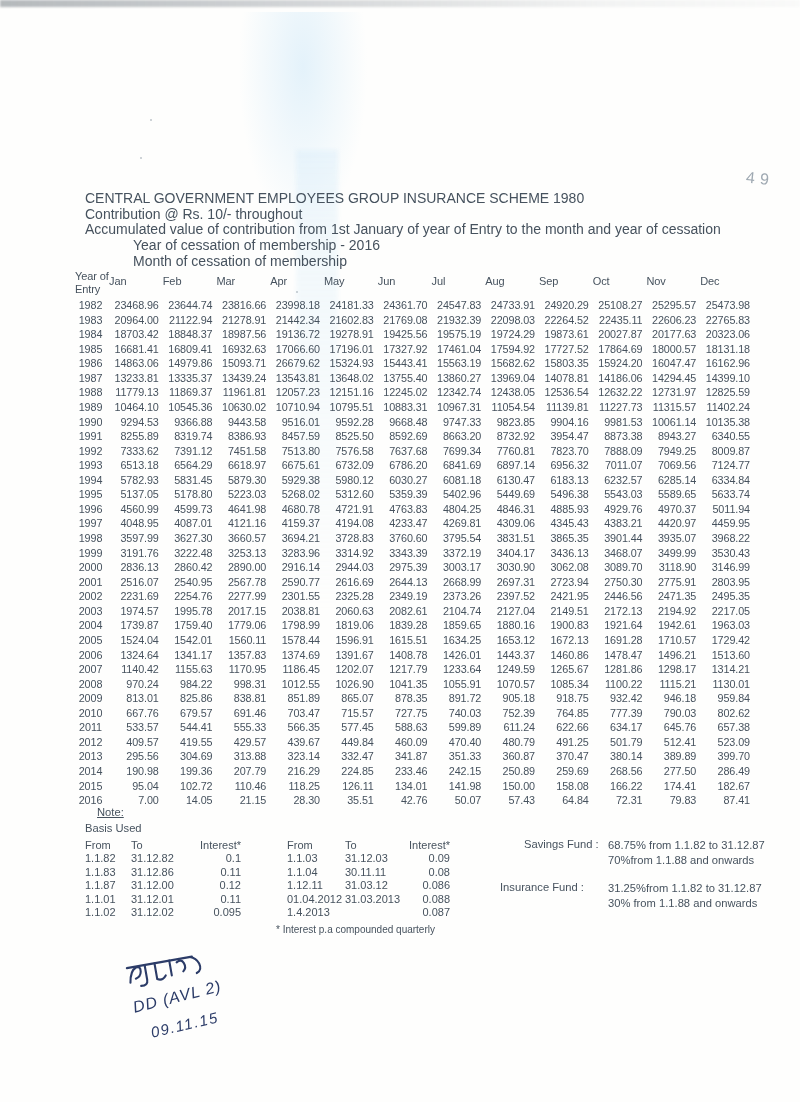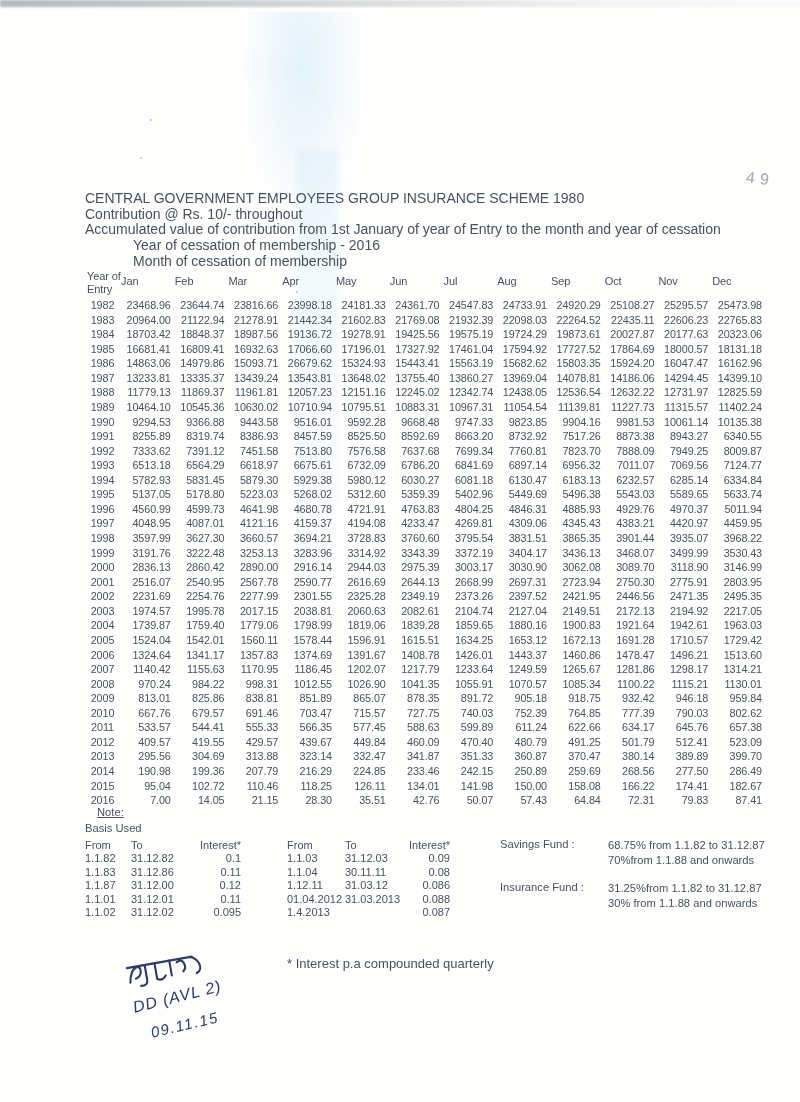--- a/index.html
+++ b/index.html
@@ -33,39 +33,39 @@
     font-size:16px; color:#9fa9b2; letter-spacing:5px;
     transform:rotate(6deg);
   }
 
   
   .doc-header{position:absolute; left:85px; top:191px; font-size:14px; line-height:15.7px; white-space:nowrap;}
   .doc-header .indent{padding-left:48px;}
 
   
   table.main{
-    position:absolute; left:84px; top:267px; width:682px;
+    position:absolute; left:72px; top:267px; width:682px;
     border-collapse:collapse; table-layout:fixed;
     font-size:10.8px; letter-spacing:-0.1px;
   }
   table.main col.yr{width:37px;}
   table.main thead th{font-weight:normal; padding:0 0 3px 0; vertical-align:middle; text-align:left; font-size:11px;}
   table.main thead th.yrh{text-align:left; line-height:12.5px; padding-left:3px; vertical-align:top; padding-top:3px;}
   table.main td{padding:0; height:14.56px; line-height:14.56px; text-align:right; padding-right:4px; white-space:nowrap;}
   table.main td.yr{padding-right:0; text-align:center;}
 
   
   .note-label{position:absolute; left:97px; top:806px; font-size:11.2px;text-decoration:underline;}
   .basis-label{position:absolute; left:85px; top:822px; font-size:11.2px;}
   .basis-grid{position:absolute; font-size:11px; display:grid; row-gap:1px; line-height:12.4px;}
   .basis-left{left:85px; top:839px; grid-template-columns:46px 58px 52px;}
   .basis-right{left:287px; top:839px; grid-template-columns:58px 51px 54px;}
   .basis-grid .c{white-space:nowrap;}
   .basis-grid .r{text-align:right;}
-  .basis-footnote{position:absolute; left:287px; top:924px; font-size:13px;margin-top:32px;}
+  .basis-footnote{position:absolute; left:276px; top:924px; font-size:10px;}
 
   
   .funds-label{position:absolute; left:500px; font-size:11.2px;}
   .funds-lines{position:absolute; left:608px; font-size:11.2px; line-height:15px; white-space:nowrap;}
 
   
   .handwriting{position:absolute; color:#2c3c68;}
   .hw-scribble{left:126px; top:952px; transform:rotate(-10deg);}
   .hw-line1{left:132px; top:988px; transform:rotate(-14deg); font-size:16px; font-style:italic; letter-spacing:1px;}
   .hw-line2{left:150px; top:1016px; transform:rotate(-13deg); font-size:15px; font-style:italic; letter-spacing:1.5px;}
@@ -255,21 +255,21 @@
         <tr>
           <td class="yr">1991</td>
           <td>8255.89</td>
           <td>8319.74</td>
           <td>8386.93</td>
           <td>8457.59</td>
           <td>8525.50</td>
           <td>8592.69</td>
           <td>8663.20</td>
           <td>8732.92</td>
-          <td>7517.26</td>
+          <td>3954.47</td>
           <td>8873.38</td>
           <td>8943.27</td>
           <td>6340.55</td>
         </tr>
         <tr>
           <td class="yr">1992</td>
           <td>7333.62</td>
           <td>7391.12</td>
           <td>7451.58</td>
           <td>7513.80</td>
@@ -683,21 +683,21 @@
       <div class="c r">0.086</div>
       <div class="c">01.04.2012</div>
       <div class="c">31.03.2013</div>
       <div class="c r">0.088</div>
       <div class="c">1.4.2013</div>
       <div class="c"></div>
       <div class="c r">0.087</div>
     </div>
   <div class="basis-footnote">* Interest p.a compounded quarterly</div>
 
-  <div class="funds-label" style="top:838px;">Savings Fund :</div>
+  <div class="funds-label" style="top:838px;margin-left:24px;">Savings Fund :</div>
   <div id="savings-lines" class="funds-lines" style="top:838px;">
       <div>68.75% from 1.1.82 to 31.12.87</div>
       <div>70%from 1.1.88 and onwards</div>
     </div>
   <div class="funds-label" style="top:881px;">Insurance Fund :</div>
   <div id="insurance-lines" class="funds-lines" style="top:881px;">
       <div>31.25%from 1.1.82 to 31.12.87</div>
       <div>30% from 1.1.88 and onwards</div>
     </div>
 

